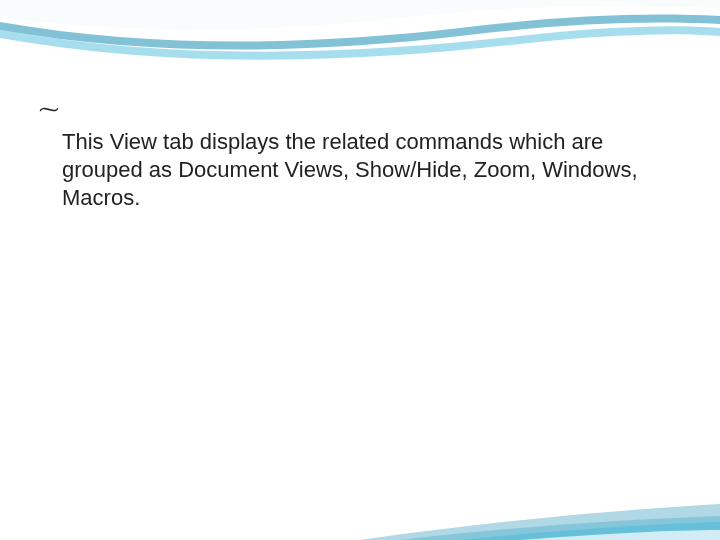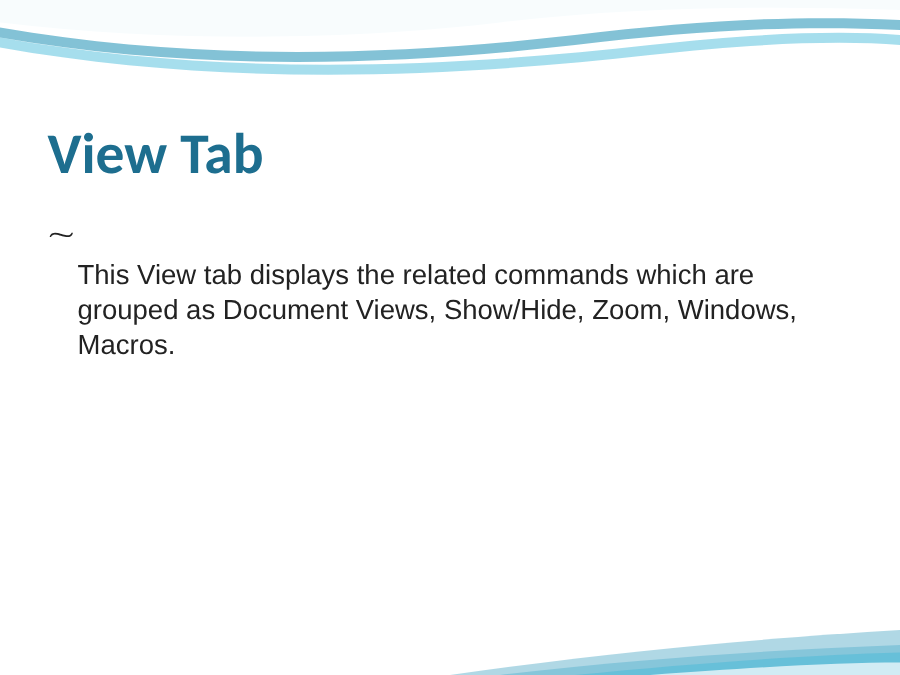--- a/index.html
+++ b/index.html
@@ -72,18 +72,17 @@
 </svg>
 
 <svg class="swoosh-bottom" viewBox="0 0 720 60" preserveAspectRatio="none">
   <path d="M720,60 L400,60 C520,46 620,40 720,36 Z" fill="#2aa3c9" opacity="0.3"></path>
   <path d="M720,60 L360,60 C500,40 620,30 720,24 Z" fill="#1d8fb5" opacity="0.35"></path>
   <path d="M720,60 L460,60 C560,50 650,44 720,42 Z" fill="#3ab6d8" opacity="0.4"></path>
   <path d="M720,60 L520,60 C600,54 670,50 720,50 Z" fill="#ffffff" opacity="0.7"></path>
 </svg>
 
 <div class="content">
-  <div class="title">View Tab</div>
   <div class="bullet-row">
     <span class="bullet">⁓</span>
     <span class="body-text">This View tab displays the related commands which are grouped as Document Views, Show/Hide, Zoom, Windows, Macros.</span>
   </div>
 </div>
 
 </body></html>

